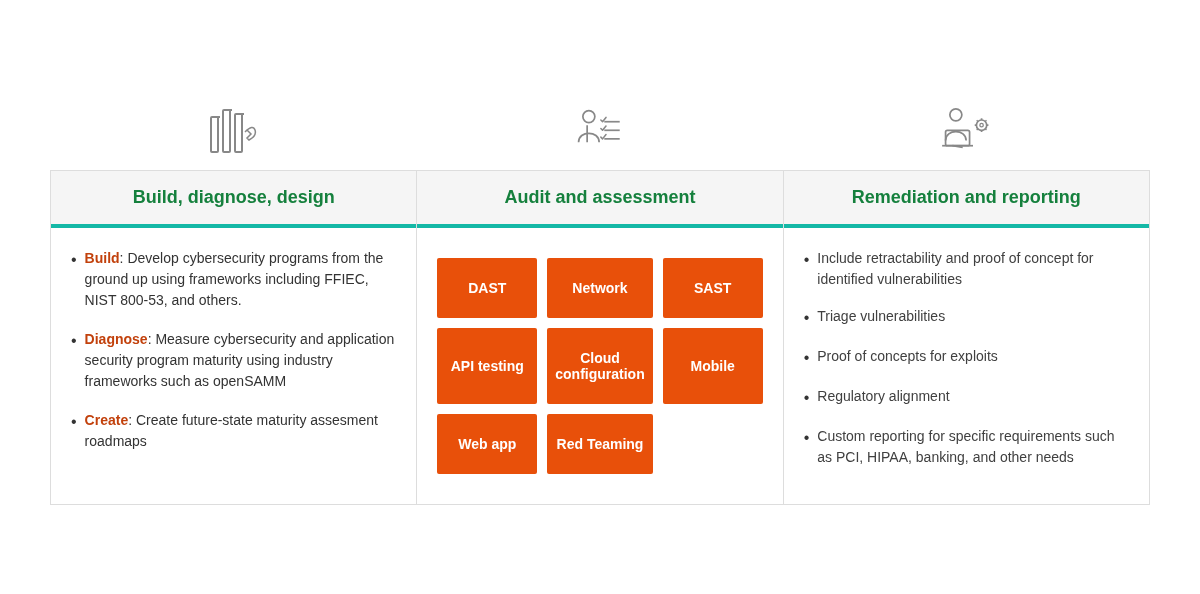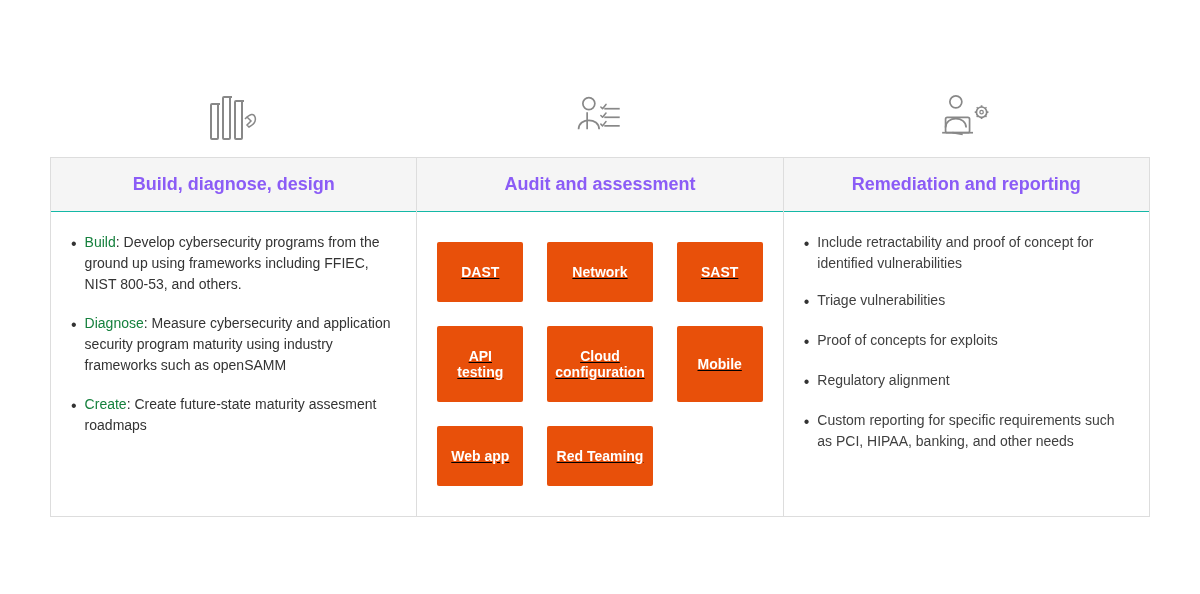--- a/index.html
+++ b/index.html
@@ -49,25 +49,25 @@
       flex: 1;
       border-right: 1px solid #ddd;
       padding: 0;
     }
     .col:last-child {
       border-right: none;
     }
 
     .col-header {
       background: #f5f5f5;
-      border-bottom: 1px solid #14b8a6;
+      border-bottom: 4px solid #14b8a6;
       padding: 16px 20px;
       font-size: 18px;
       font-weight: bold;
-      color: #8b5cf6;
+      color: #15803d;
       text-align: center;
     }
 
     .col-body {
       padding: 20px;
     }
 
     
     .bullet-list {
       list-style: none;
@@ -86,31 +86,30 @@
     .bullet-list li::before {
       content: "•";
       color: #333;
       font-size: 16px;
       margin-right: 8px;
       margin-top: 0px;
       flex-shrink: 0;
     }
 
     .bullet-list li b {
-      font-weight: normal;
-      color: #15803d;
+      font-weight: bold;
+      color: #c2410c;
     }
 
     
     .orange-grid {
       display: grid;
       grid-template-columns: 1fr 1fr 1fr;
-      gap: 24px;
+      gap: 10px;
       padding: 20px 10px;
-      text-decoration: underline;
     }
 
     .orange-btn {
       background: #e8500a;
       color: #fff;
       font-weight: bold;
       font-size: 14px;
       text-align: center;
       padding: 22px 8px;
       border-radius: 2px;

